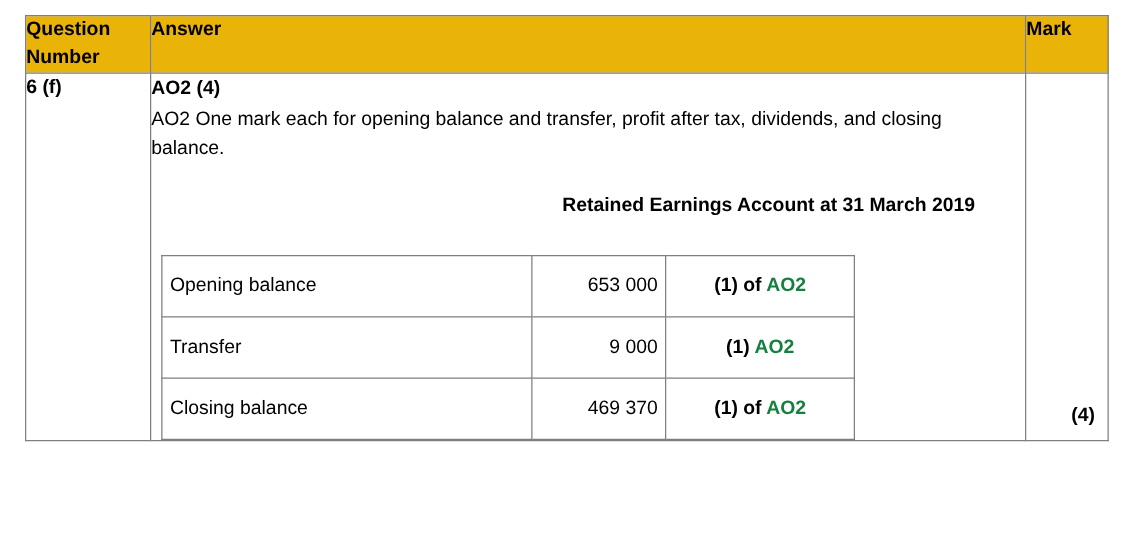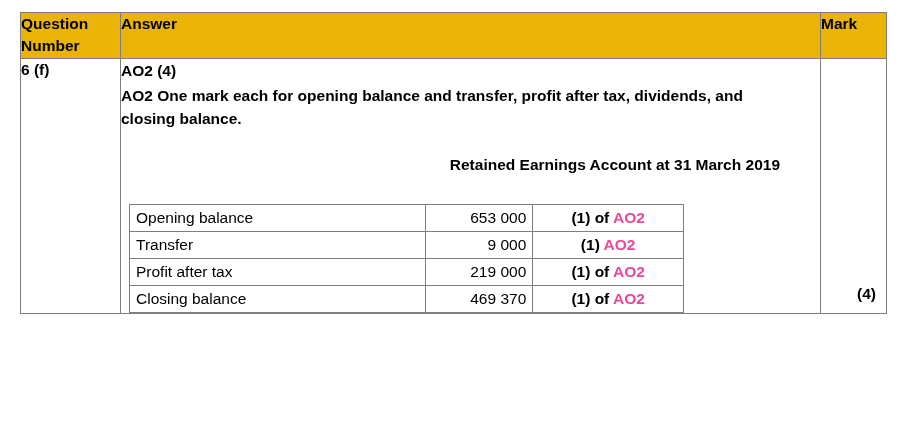--- a/index.html
+++ b/index.html
@@ -68,21 +68,21 @@
     bottom: 10px;
     font-weight: bold;
     font-size: 15.5px;
   }
 
   .ao-line {
     font-weight: bold;
     margin: 0 0 2px 0;
   }
   .ao-desc {
-    font-weight: bold;
+    font-weight: normal;
     margin: 0;
     max-width: 660px;
   }
   .acct-title {
     font-weight: bold;
     text-align: right;
     margin: 22px 0 0 0;
     padding-right: 40px;
   }
 
@@ -91,28 +91,28 @@
     table-layout: fixed;
     margin-top: 28px;
     margin-left: 8px;
     width: 555px;
   }
   table.ledger td {
     border: 1px solid #7f7f7f;
     font-size: 15.5px;
     height: 24px;
     line-height: 1.4;
-    padding: 1px 6px;
+    padding: 12px 6px;
     vertical-align: middle;
   }
   .led-label { width: 285px; text-align: left; }
   .led-amount { width: 103px; text-align: right; padding-right: 10px; }
   .led-note { width: 145px; text-align: center; font-weight: bold; }
   .led-note.plain { font-weight: normal; }
-  .red { color: #ec4899; }
+  .red { color: #15803d; }
   .indent { padding-left: 10px; }
   .nb { font-weight: bold; }
 </style>
 </head>
 <body>
 
 <div class="sheet">
   <table class="mark-scheme">
     <colgroup>
       <col class="col-qn">
@@ -145,25 +145,20 @@
                 <td class="led-label">Opening balance</td>
                 <td class="led-amount">653 000</td>
                 <td class="led-note"><span class="nb">(1) of</span> <span class="red nb">AO2</span></td>
               </tr>
               <tr>
                 <td class="led-label">Transfer</td>
                 <td class="led-amount">9 000</td>
                 <td class="led-note"><span class="nb">(1)</span> <span class="red nb">AO2</span></td>
               </tr>
               <tr>
-                <td class="led-label indent">Profit after tax</td>
-                <td class="led-amount">219 000</td>
-                <td class="led-note"><span class="nb">(1) of</span> <span class="red nb">AO2</span></td>
-              </tr>
-              <tr>
                 <td class="led-label">Closing balance</td>
                 <td class="led-amount">469 370</td>
                 <td class="led-note"><span class="nb">(1) of</span> <span class="red nb">AO2</span></td>
               </tr>
             </tbody>
           </table>
         </td>
         <td class="markcol">
           <span class="mark-value">(4)</span>
         </td>

